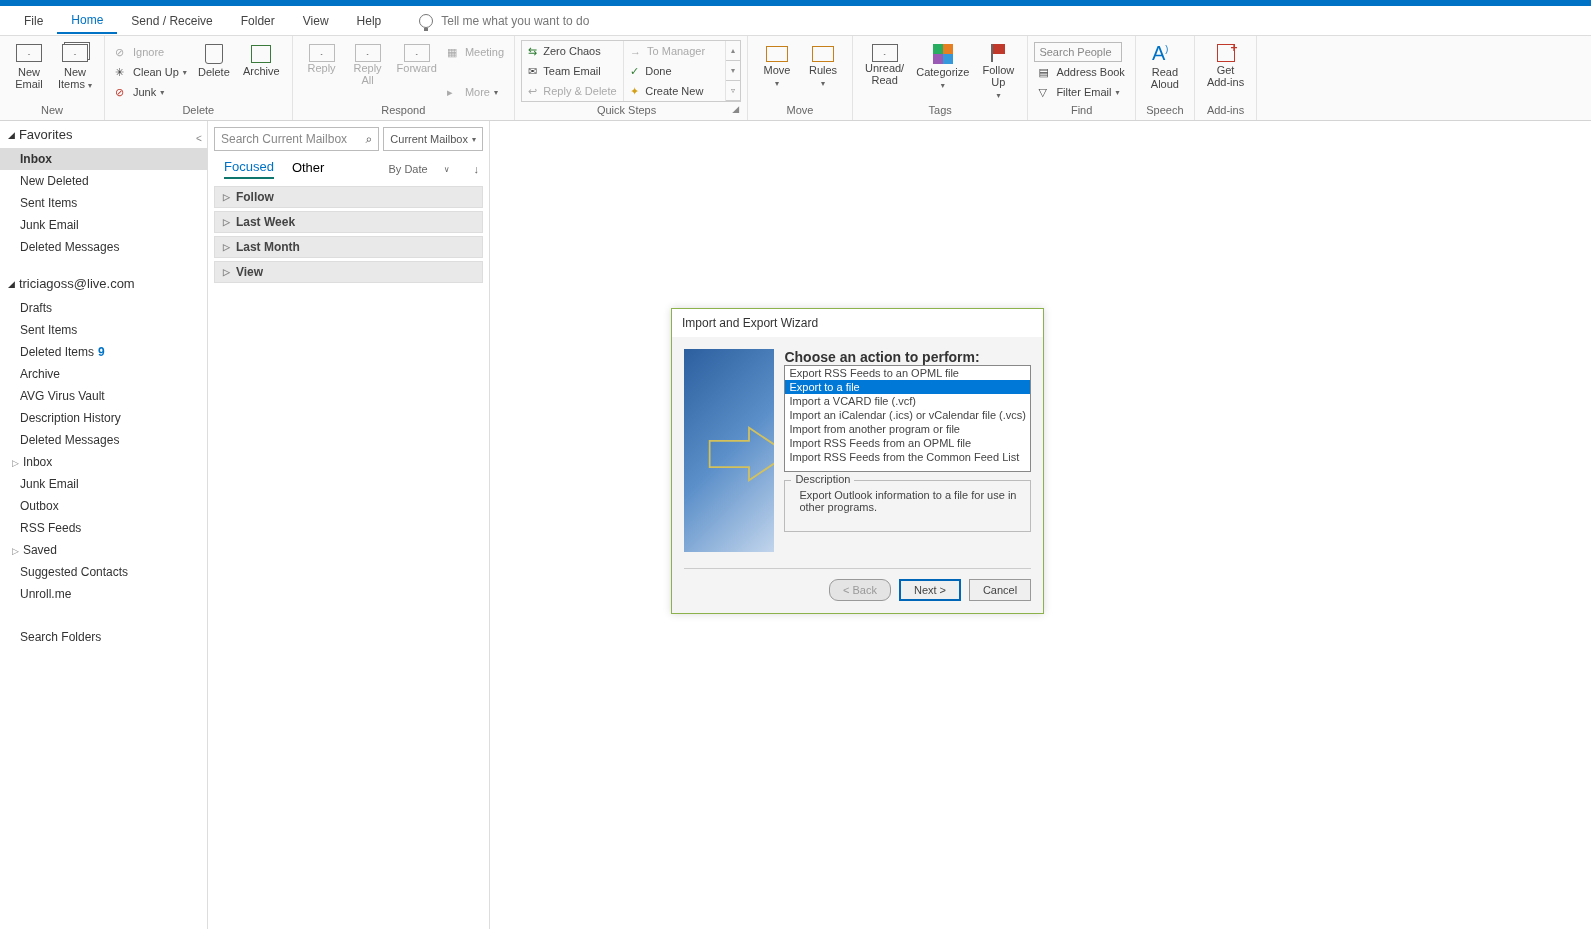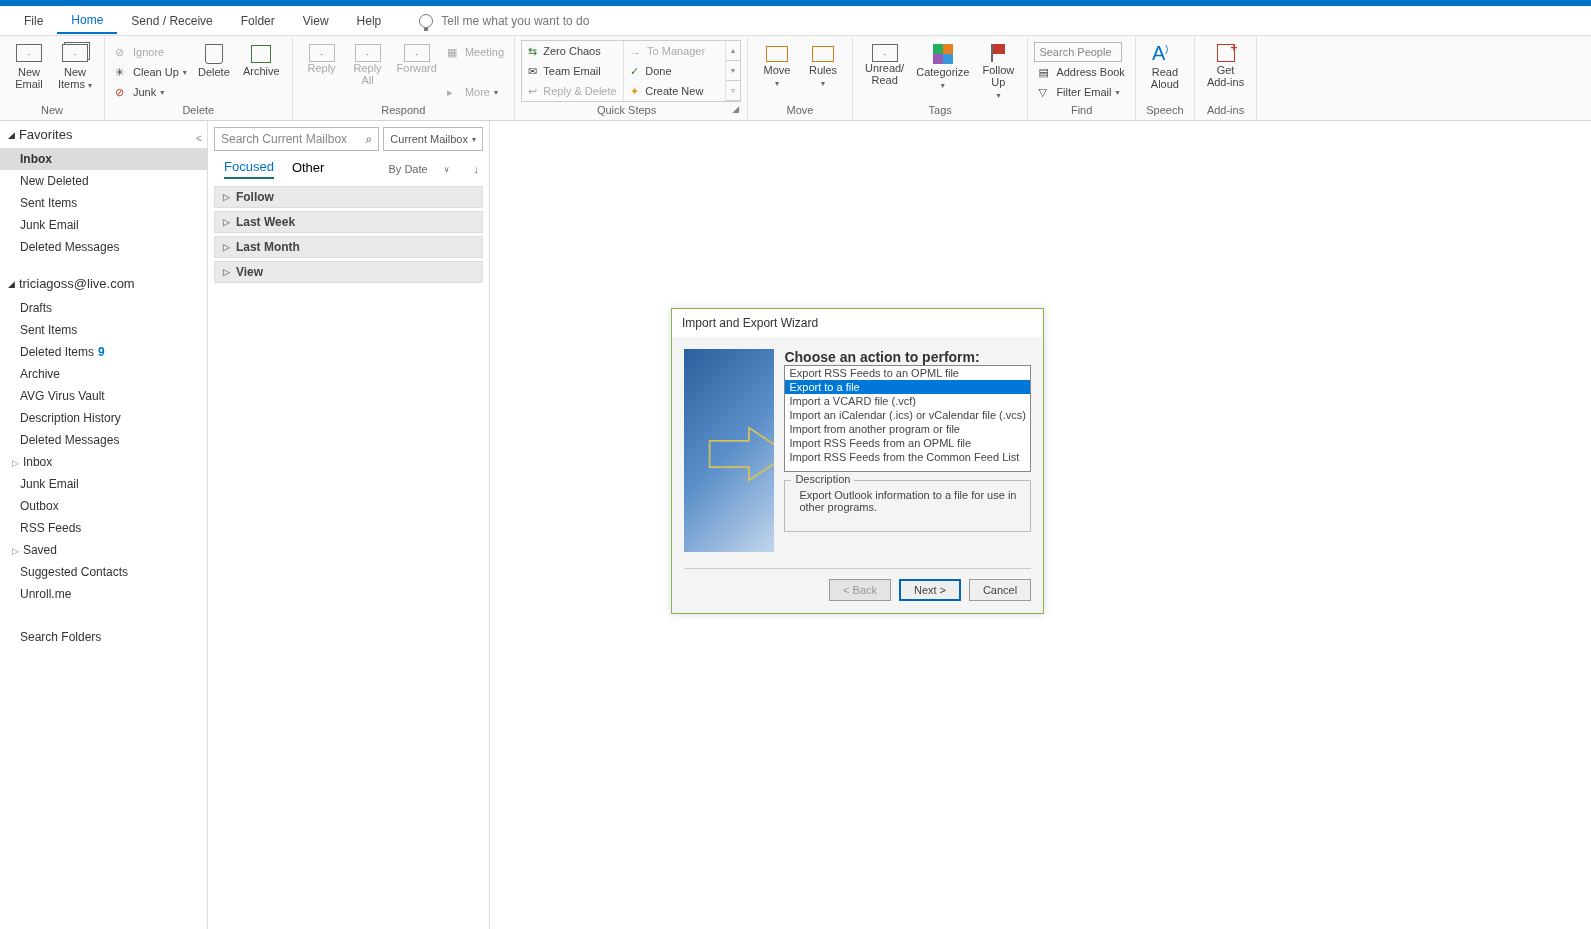--- a/index.html
+++ b/index.html
@@ -76,21 +76,21 @@
 .dlg-right{flex:1;}
 .lbl1{font-size:14px;font-weight:600;color:#333;}
 .listbox{border:1px solid #888;background:#fff;height:107px;overflow:hidden;font-size:11px;}
 .listbox div{padding:1px 4px;white-space:nowrap;}
 .listbox div.sel{background:#0078d7;color:#fff;}
 .desc-box{border:1px solid #bbb;margin-top:8px;padding:4px 8px 18px 8px;font-size:11px;position:relative;}
 .desc-box .leg{position:absolute;top:-8px;left:6px;background:#f4f4f4;padding:0 4px;font-size:11px;color:#444;}
 .dlg-sep{border-top:1px solid #ccc;margin:10px 12px 0 12px;}
 .dlg-btns{display:flex;justify-content:flex-end;gap:8px;padding:10px 12px 12px 0;}
 .btn{min-width:62px;height:22px;border:1px solid #999;background:#efefef;font-size:11px;display:flex;align-items:center;justify-content:center;}
-.btn.dis{color:#999;background:#e4e4e4;}
+.btn.dis{color:#999;background:#e4e4e4;border-radius:9px;}
 .btn.def{border:1px solid #0067b8;box-shadow:0 0 0 1px #0067b8 inset;}
 
 .sico{width:14px;height:12px;display:inline-block;}
 </style>
 </head>
 <body>
 
 <div class="blue-strip"></div>
 
 <div class="ribbon-tabs">

